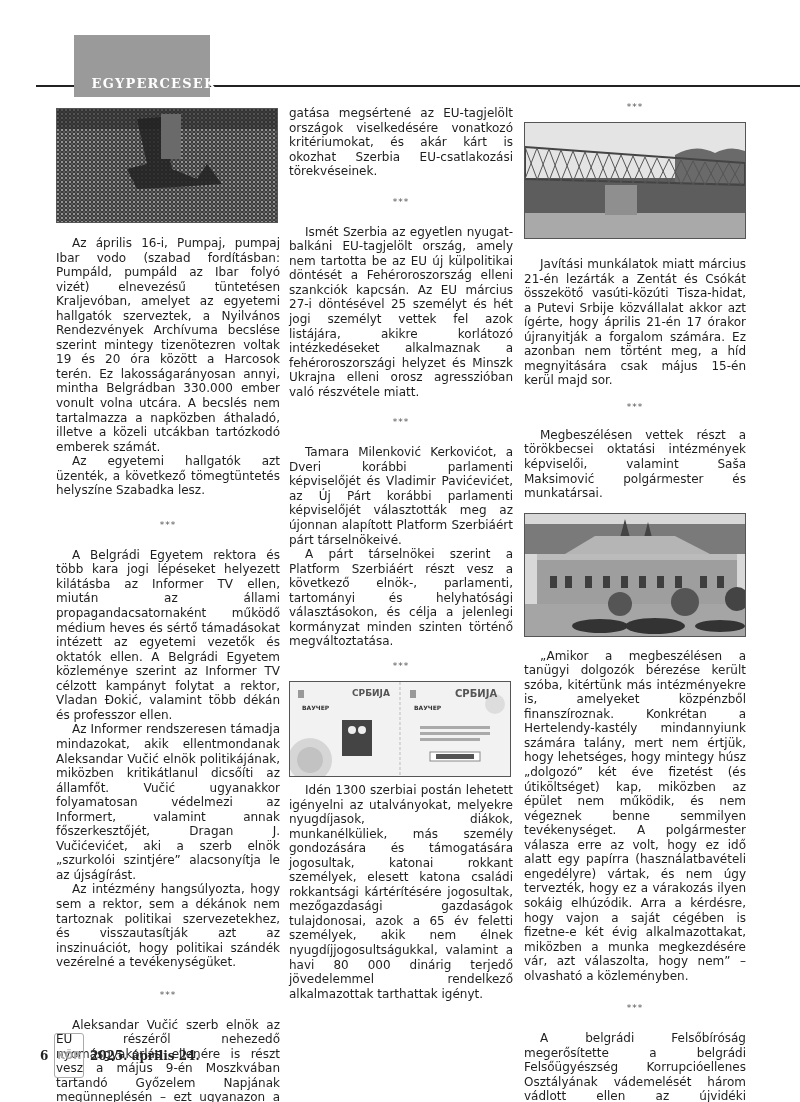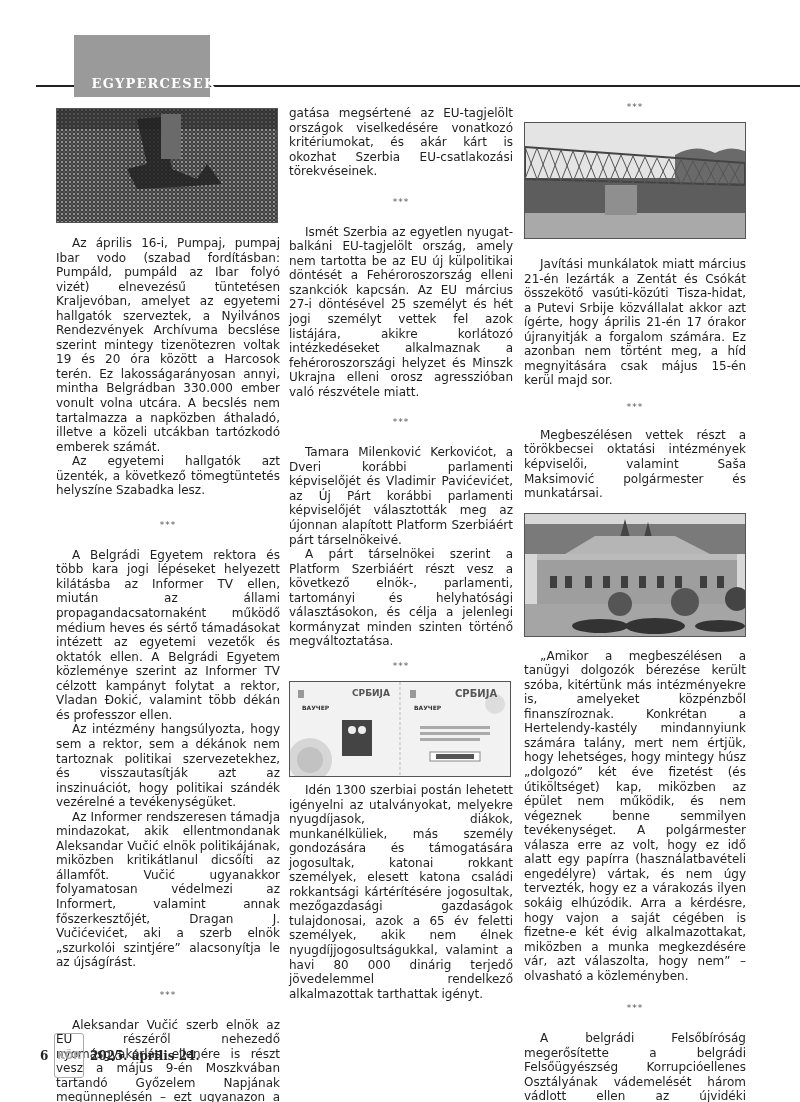--- a/index.html
+++ b/index.html
@@ -41,22 +41,22 @@
       <rect x="0" y="0" width="220" height="20" fill="#2a2a2a" opacity="0.6"></rect>
       <path d="M80 10 L105 8 L115 60 L140 70 L150 55 L165 75 L120 78 L80 80 L70 60 L90 55 Z" fill="#222" opacity="0.85"></path>
       <rect x="104" y="5" width="20" height="45" fill="#6a6a6a"></rect>
     </svg>
   </div>
   <div style="position:absolute; top:236px; left:0; width:224px;">
     <p>Az április 16-i, Pumpaj, pumpaj Ibar vodo (szabad fordításban: Pumpáld, pumpáld az Ibar folyó vizét) elnevezésű tüntetésen Kraljevóban, amelyet az egyetemi hallgatók szerveztek, a Nyilvános Rendezvények Archívuma becslése szerint mintegy tizenötezren voltak 19 és 20 óra között a Harcosok terén. Ez lakosságarányosan annyi, mintha Belgrádban 330.000 ember vonult volna utcára. A becslés nem tartalmazza a napközben áthaladó, illetve a közeli utcákban tartózkodó emberek számát.</p>
     <p>Az egyetemi hallgatók azt üzenték, a következő tömegtüntetés helyszíne Szabadka lesz.</p>
     <div class="stars" style="margin-top:22px; margin-bottom:14px;">***</div>
     <p>A Belgrádi Egyetem rektora és több kara jogi lépéseket helyezett kilátásba az Informer TV ellen, miután az állami propagandacsatornaként működő médium heves és sértő támadásokat intézett az egyetemi vezetők és oktatók ellen. A Belgrádi Egyetem közleménye szerint az Informer TV célzott kampányt folytat a rektor, Vladan Đokić, valamint több dékán és professzor ellen.</p>
+    <p>Az Informer rendszeresen támadja mindazokat, akik ellentmondanak Aleksandar Vučić elnök politikájának, miközben kritikátlanul dicsőíti az államfőt. Vučić ugyanakkor folyamatosan védelmezi az Informert, valamint annak főszerkesztőjét, Dragan J. Vučićevićet, aki a szerb elnök „szurkolói szintjére” alacsonyítja le az újságírást.</p>
     <p>Az intézmény hangsúlyozta, hogy sem a rektor, sem a dékánok nem tartoznak politikai szervezetekhez, és visszautasítják azt az inszinuációt, hogy politikai szándék vezérelné a tevékenységüket.</p>
-    <p>Az Informer rendszeresen támadja mindazokat, akik ellentmondanak Aleksandar Vučić elnök politikájának, miközben kritikátlanul dicsőíti az államfőt. Vučić ugyanakkor folyamatosan védelmezi az Informert, valamint annak főszerkesztőjét, Dragan J. Vučićevićet, aki a szerb elnök „szurkolói szintjére” alacsonyítja le az újságírást.</p>
     <div class="stars" style="margin-top:20px; margin-bottom:14px;">***</div>
     <p>Aleksandar Vučić szerb elnök az EU részéről nehezedő nyomásgyakorlás ellenére is részt vesz a május 9-én Moszkvában tartandó Győzelem Napjának megünneplésén – ezt ugyanazon a sajtótájékoztatón jelentette be, ahol elmondta, hogy az orosz FSZB hírszerző szolgálat jelentése hamisnak minősítette azokat a vádakat, amelyek szerint a szerb hatóságok hangfegyverrel támadták meg a március 15-én Belgrádban békésen tüntető tömeget.</p>
 
   </div>
 </div>
 
 <div class="col c2">
   <div style="position:absolute; top:106px; left:0; width:224px;">
     <p class="noind">gatása megsértené az EU-tagjelölt országok viselkedésére vonatkozó kritériumokat, és akár kárt is okozhat Szerbia EU-csatlakozási törekvéseinek.</p>
     <div class="stars" style="margin-top:18px; margin-bottom:14px;">***</div>

